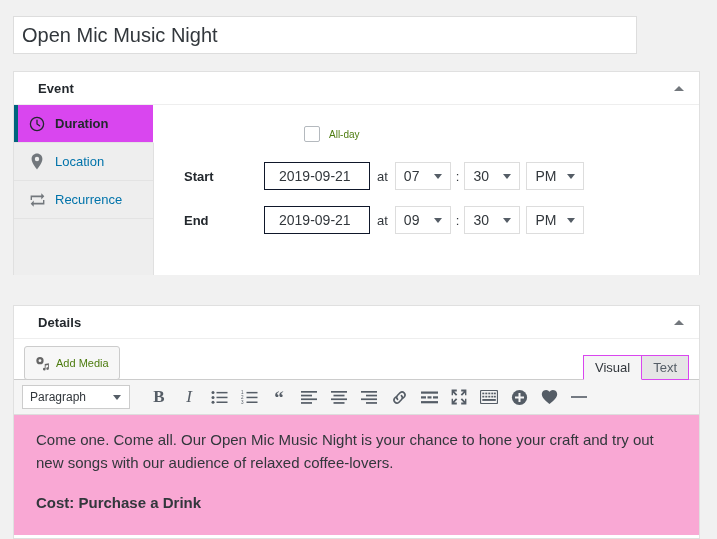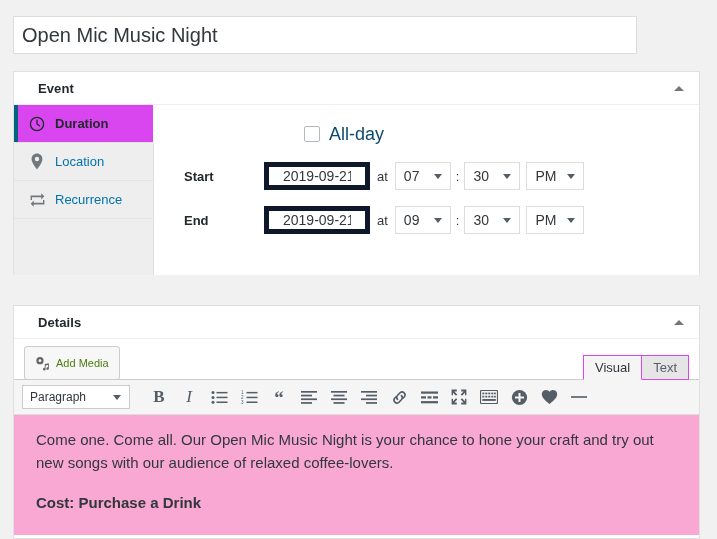--- a/index.html
+++ b/index.html
@@ -112,26 +112,26 @@
     width: 110px;
     font-size: 13px; font-weight: bold; color: #23282d;
     padding-left: 30px;
   }
   .cb {
     width: 16px; height: 16px;
     border: 1px solid #b4b9be; background: #fff;
     border-radius: 2px; margin-right: 9px; cursor: pointer;
     flex: 0 0 16px;
   }
-  .cb-label { font-size: 18px; color: #0c4a6e; }
+  .cb-label { font-size: 10px; color: #4d7c0f; }
 
   .row.dt { margin-bottom: 14px; }
   .date-input {
     width: 106px; height: 28px;
-    border: 5px solid #0f172a; background: #fff;
+    border: 1px solid #0f172a; background: #fff;
     font-family: "Liberation Sans", sans-serif;
     font-size: 14px; color: #32373c;
     padding: 0 14px; outline: none;
   }
   .at { font-size: 13px; color: #32373c; margin: 0 7px; }
   .colon { font-size: 13px; color: #32373c; margin: 0 5px; }
   .sel {
     position: relative;
     height: 28px; width: 56px;
     border: 1px solid #ddd; background: #fff;

